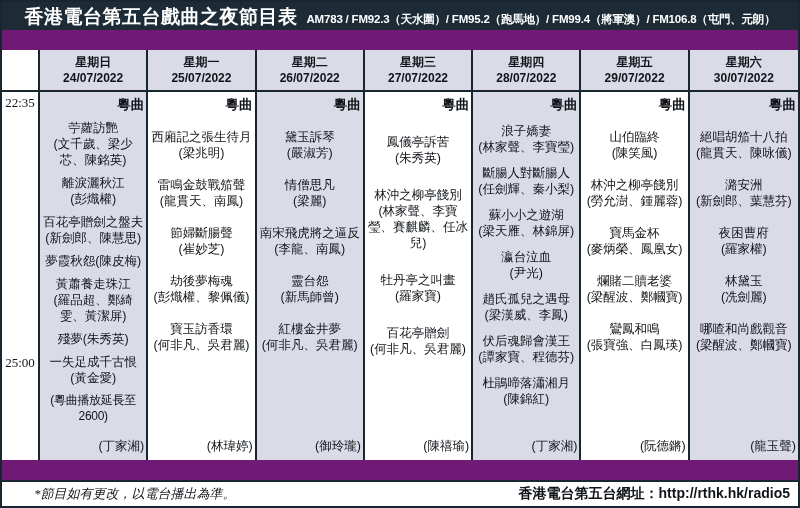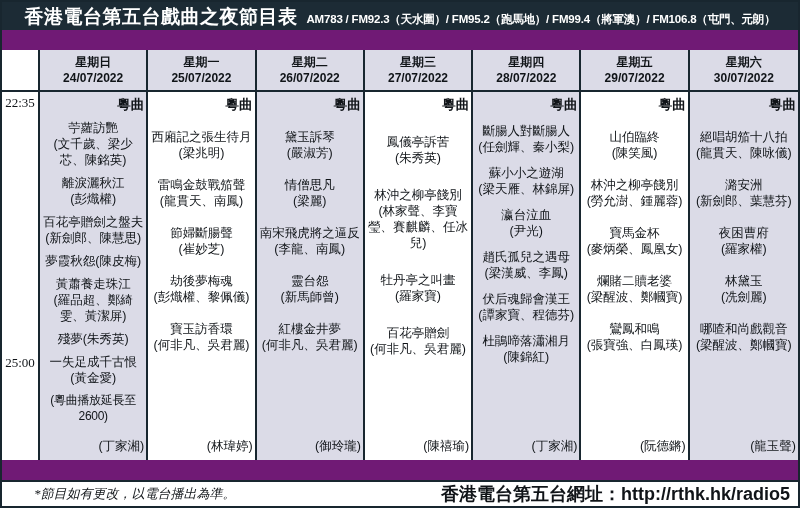--- a/index.html
+++ b/index.html
@@ -75,21 +75,21 @@
     display: flex; align-items: center; justify-content: space-between;
     padding: 0 8px;
     background: #fff;
   }
   .fnote {
     font-family: "Liberation Serif", "DejaVu Serif", serif;
     font-style: italic;
     font-size: 13px;
     margin-left: 24px;
   }
-  .fsite { font-weight: bold; font-size: 18px; }
+  .fsite { font-weight: bold; font-size: 14px; }
 </style>
 </head>
 <body>
 
 <div class="sheet">
   <div class="topbar">
     <span class="title">香港電台第五台戲曲之夜節目表</span>
     <span class="freqs">AM783 / FM92.3（天水圍）/ FM95.2（跑馬地）/ FM99.4（將軍澳）/ FM106.8（屯門、元朗）</span>
   </div>
 
@@ -226,20 +226,24 @@
           </div>
         </div>
         <div class="daycol">
           <div class="dayhead">
             <div class="weekday">星期四</div>
             <div class="date">28/07/2022</div>
           </div>
           <div class="daybody shaded" style="row-gap: 10px;">
             <div class="genre">粵曲</div>
             <div class="prog">
+              <div class="line">浪子嬌妻</div>
+              <div class="line">(林家聲、李寶瑩)</div>
+            </div>
+            <div class="prog">
               <div class="line">斷腸人對斷腸人</div>
               <div class="line">(任劍輝、秦小梨)</div>
             </div>
             <div class="prog">
               <div class="line">蘇小小之遊湖</div>
               <div class="line">(梁天雁、林錦屏)</div>
             </div>
             <div class="prog">
               <div class="line">瀛台泣血</div>
               <div class="line">(尹光)</div>

